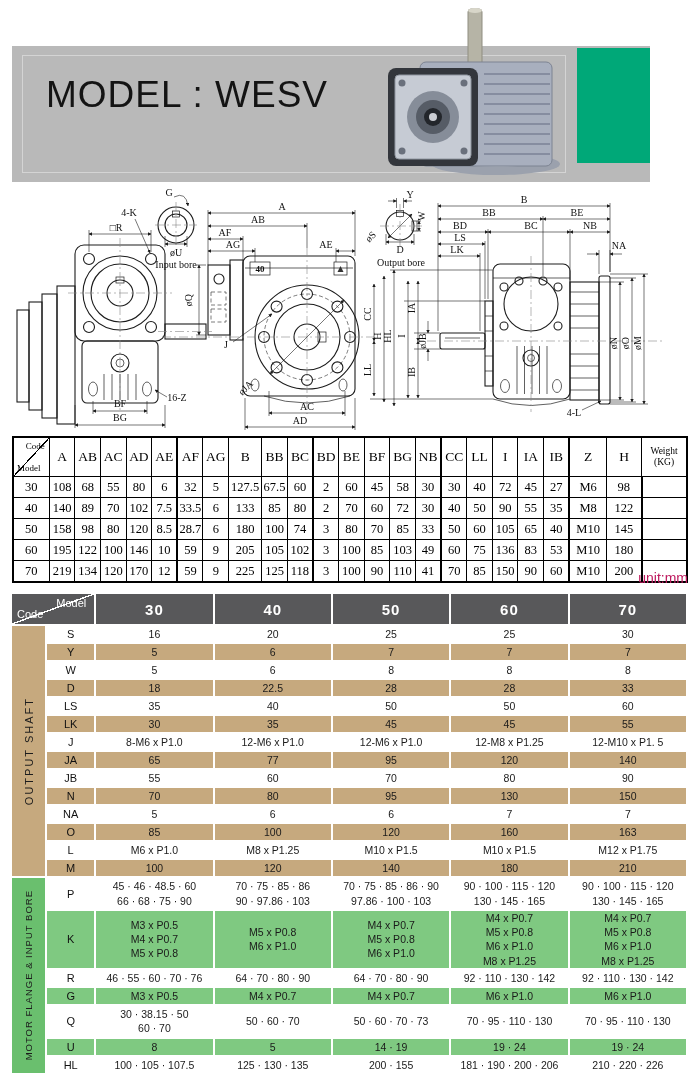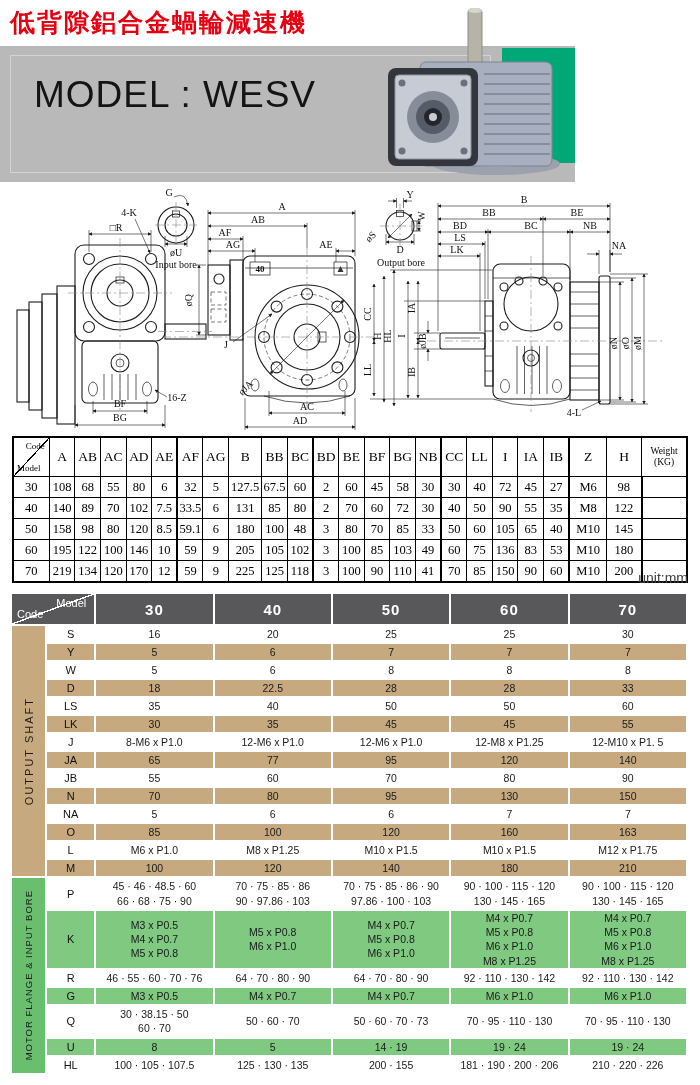--- a/index.html
+++ b/index.html
@@ -3,21 +3,21 @@
 <meta charset="utf-8">
 <style>
   html,body{margin:0;padding:0;background:#e8e8e8;}
   .page{position:relative;width:700px;height:1085px;background:#fff;overflow:hidden;
         font-family:"Liberation Sans",sans-serif;margin:0 auto;}
   
   .cn-title{position:absolute;left:10px;top:6px;font-size:25px;font-weight:bold;color:#e60012;
             letter-spacing:2px;font-family:"DejaVu Sans","Liberation Sans",sans-serif;}
   .logo{position:absolute;right:6px;top:2px;}
   
-  .banner{position:absolute;left:0;top:46px;width:575px;height:136px;background:#b9b9b9;}
+  .banner{position:absolute;left:12px;top:46px;width:638px;height:136px;background:#b9b9b9;}
   .banner-outline{position:absolute;left:10px;top:9px;right:84px;bottom:9px;border:1px solid #d4d4d4;}
   .green-block{position:absolute;right:0;top:2px;width:73px;height:115px;background:#00a878;}
   .model-title{position:absolute;left:34px;top:28px;font-size:37px;color:#141414;letter-spacing:1px;}
   .ratio{position:absolute;left:36px;top:86px;font-size:19px;font-weight:bold;color:#111;
          font-family:"DejaVu Serif","Liberation Serif",serif;letter-spacing:.5px;}
   .photo{position:absolute;left:368px;top:6px;z-index:3;}
   
   .drawing{position:absolute;left:12px;top:186px;}
   .ln{fill:none;stroke:#1c1c1c;stroke-width:1.1;}
   .tn{fill:none;stroke:#1c1c1c;stroke-width:.7;}
@@ -33,21 +33,21 @@
       font-family:"Liberation Serif",serif;}
   #t1 td{border:1px solid #000;text-align:center;font-size:12.5px;color:#000;padding:0;height:20px;overflow:hidden;}
   #t1 thead td{height:38px;font-size:13.5px;}
   #t1 td.gb{border-left-width:2px;}
   #t1 td.wh{font-size:9.5px;white-space:pre-line;line-height:1.15;}
   .corner1{position:relative;background-image:linear-gradient(to bottom right,
      rgba(0,0,0,0) calc(50% - .6px),#000 calc(50% - .6px),#000 calc(50% + .6px),rgba(0,0,0,0) calc(50% + .6px));}
   .corner1 .ct{position:absolute;top:3px;right:4px;font-size:9px;}
   .corner1 .cb{position:absolute;bottom:3px;left:3px;font-size:9px;}
   
-  .unit{position:absolute;right:12px;top:570px;font-size:14px;color:#404040;}
+  .unit{position:absolute;right:12px;top:570px;font-size:14px;color:#be185d;}
   
   .t2wrap{position:absolute;left:10px;top:592px;width:680px;}
   #t2{border-collapse:separate;border-spacing:2px;width:678px;table-layout:fixed;}
   #t2 td{text-align:center;vertical-align:middle;padding:0;overflow:hidden;}
   #t2 td.h2c{background:#58585a;color:#fff;font-weight:bold;font-size:15px;height:30px;letter-spacing:1px;}
   .corner2{position:relative;background-color:#58585a;background-image:linear-gradient(to bottom right,
      rgba(0,0,0,0) calc(50% - .7px),#fff calc(50% - .7px),#fff calc(50% + .7px),rgba(0,0,0,0) calc(50% + .7px));}
   .corner2 .ct{position:absolute;top:3px;right:8px;font-size:11px;color:#fff;font-weight:normal;}
   .corner2 .cb{position:absolute;bottom:4px;left:5px;font-size:11px;color:#fff;font-weight:normal;}
   #t2 td.lab{font-size:11px;color:#111;}
@@ -59,21 +59,20 @@
   #t2 td.s0{background:#c6a97e;} #t2 td.s1{background:#6abf6e;}
   .vlab{writing-mode:vertical-rl;transform:rotate(180deg);margin:0 auto;color:#1c1c1c;
         letter-spacing:2px;white-space:nowrap;}
   .v0{font-size:11px;} .v1{font-size:9.5px;letter-spacing:1px;}
 </style>
 </head>
 <body>
 
 <div class="page">
 
-  <div class="cn-title">低背隙鋁合金蝸輪減速機</div>
 
   <div class="banner">
     <div class="banner-outline"></div>
     <div class="green-block"></div>
     <div class="model-title">MODEL : WESV</div>
   </div>
 
   <svg class="photo" width="215" height="170" viewBox="0 0 215 170">
     <rect x="100" y="3" width="14" height="58" rx="3" fill="#b6b4a6" stroke="#8f8d80"></rect>
     <ellipse cx="107" cy="4.5" rx="7" ry="2.5" fill="#d8d6c9"></ellipse>
@@ -454,21 +453,21 @@
           </tr>
           <tr>
             <td>40</td>
             <td>140</td>
             <td>89</td>
             <td>70</td>
             <td>102</td>
             <td>7.5</td>
             <td class="gb">33.5</td>
             <td>6</td>
-            <td>131</td>
+            <td>133</td>
             <td>85</td>
             <td>80</td>
             <td class="gb">2</td>
             <td>70</td>
             <td>60</td>
             <td>72</td>
             <td>30</td>
             <td class="gb">40</td>
             <td>50</td>
             <td>90</td>
@@ -478,25 +477,25 @@
             <td>122</td>
             <td class="gb"></td>
           </tr>
           <tr>
             <td>50</td>
             <td>158</td>
             <td>98</td>
             <td>80</td>
             <td>120</td>
             <td>8.5</td>
-            <td class="gb">59.1</td>
+            <td class="gb">28.7</td>
             <td>6</td>
             <td>180</td>
             <td>100</td>
-            <td>48</td>
+            <td>74</td>
             <td class="gb">3</td>
             <td>80</td>
             <td>70</td>
             <td>85</td>
             <td>33</td>
             <td class="gb">50</td>
             <td>60</td>
             <td>105</td>
             <td>65</td>
             <td>40</td>

